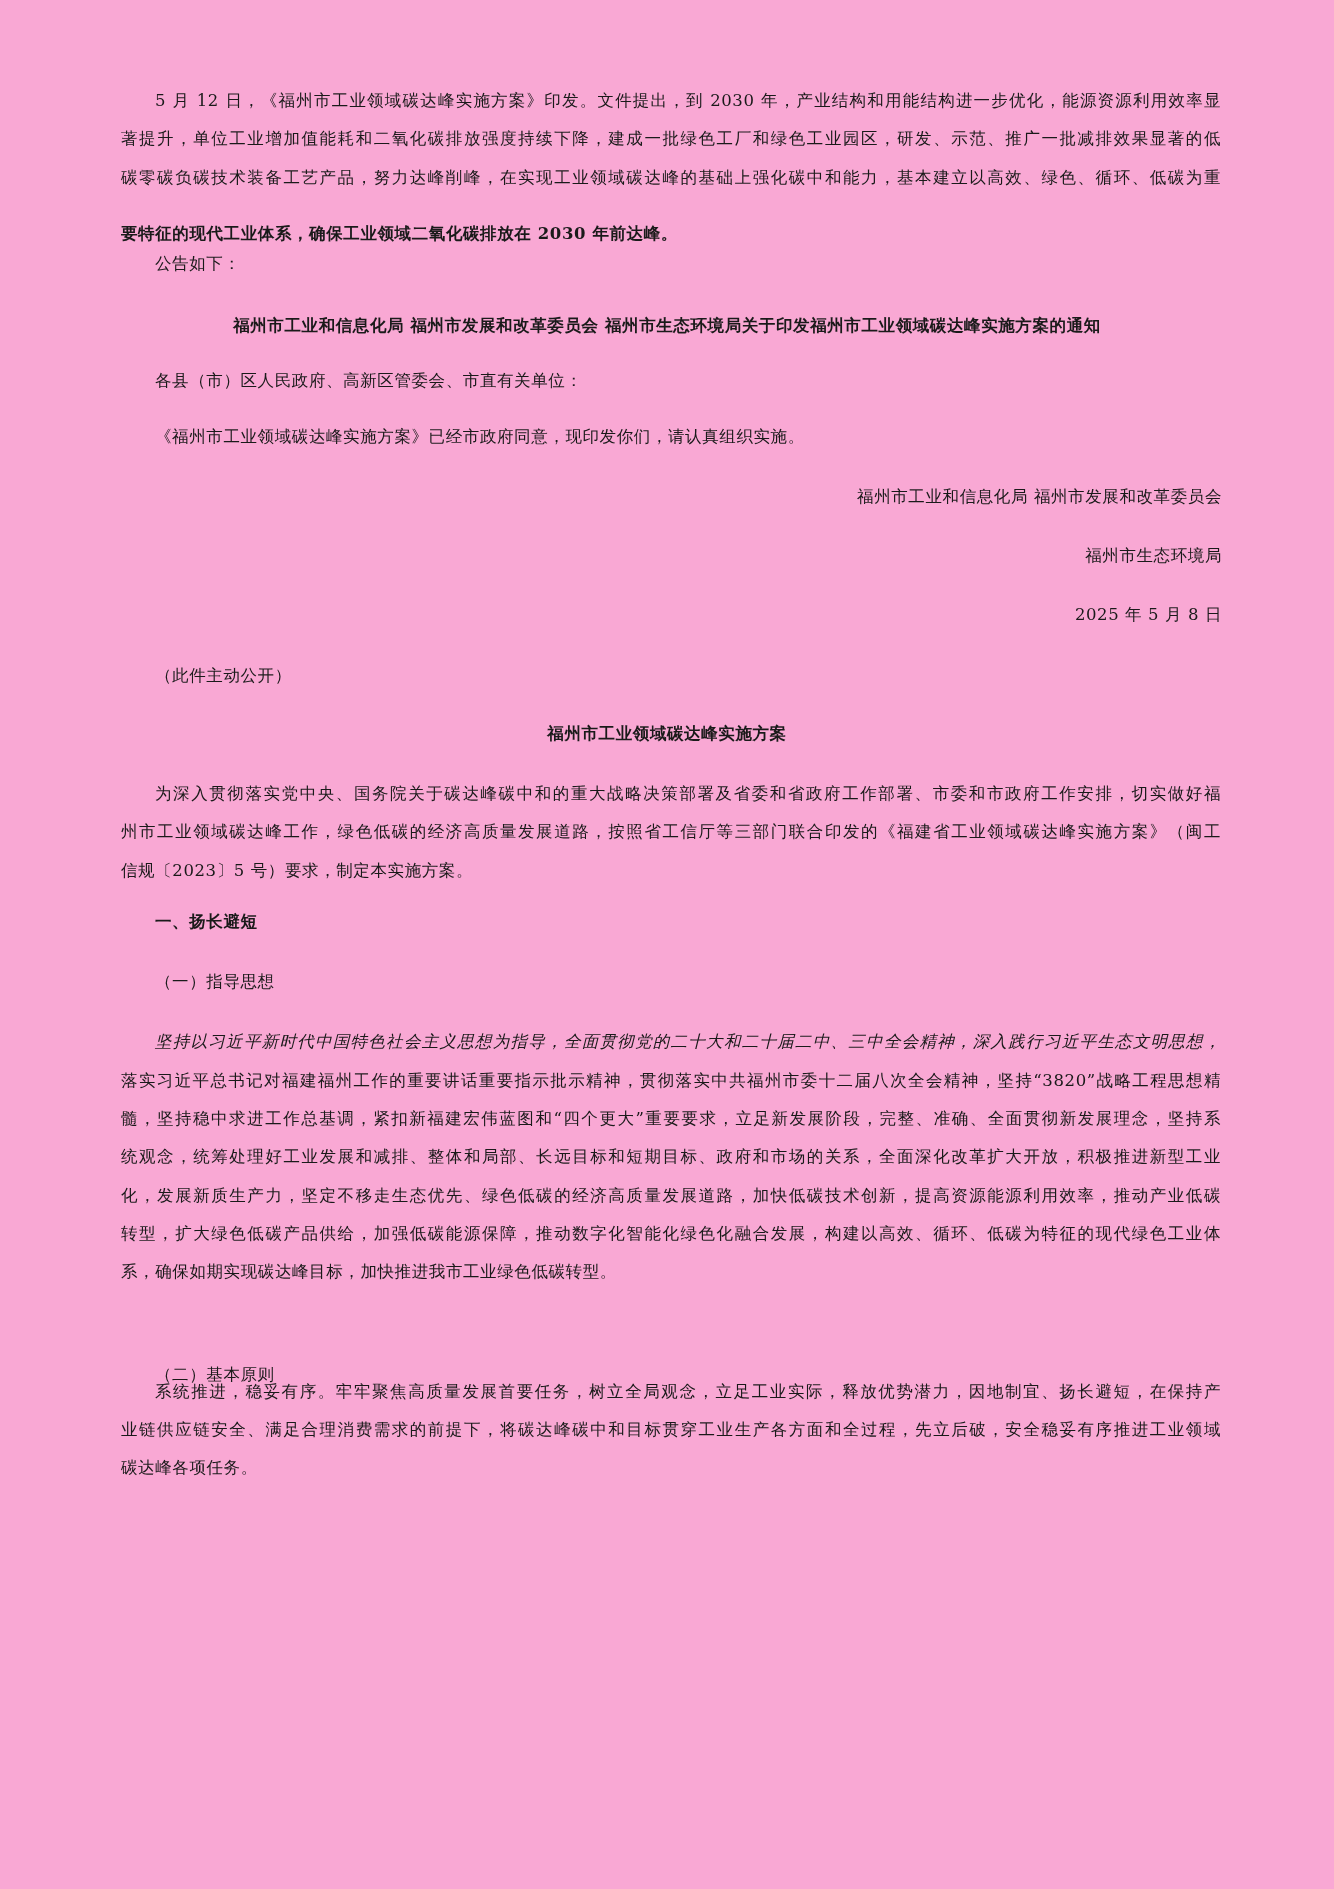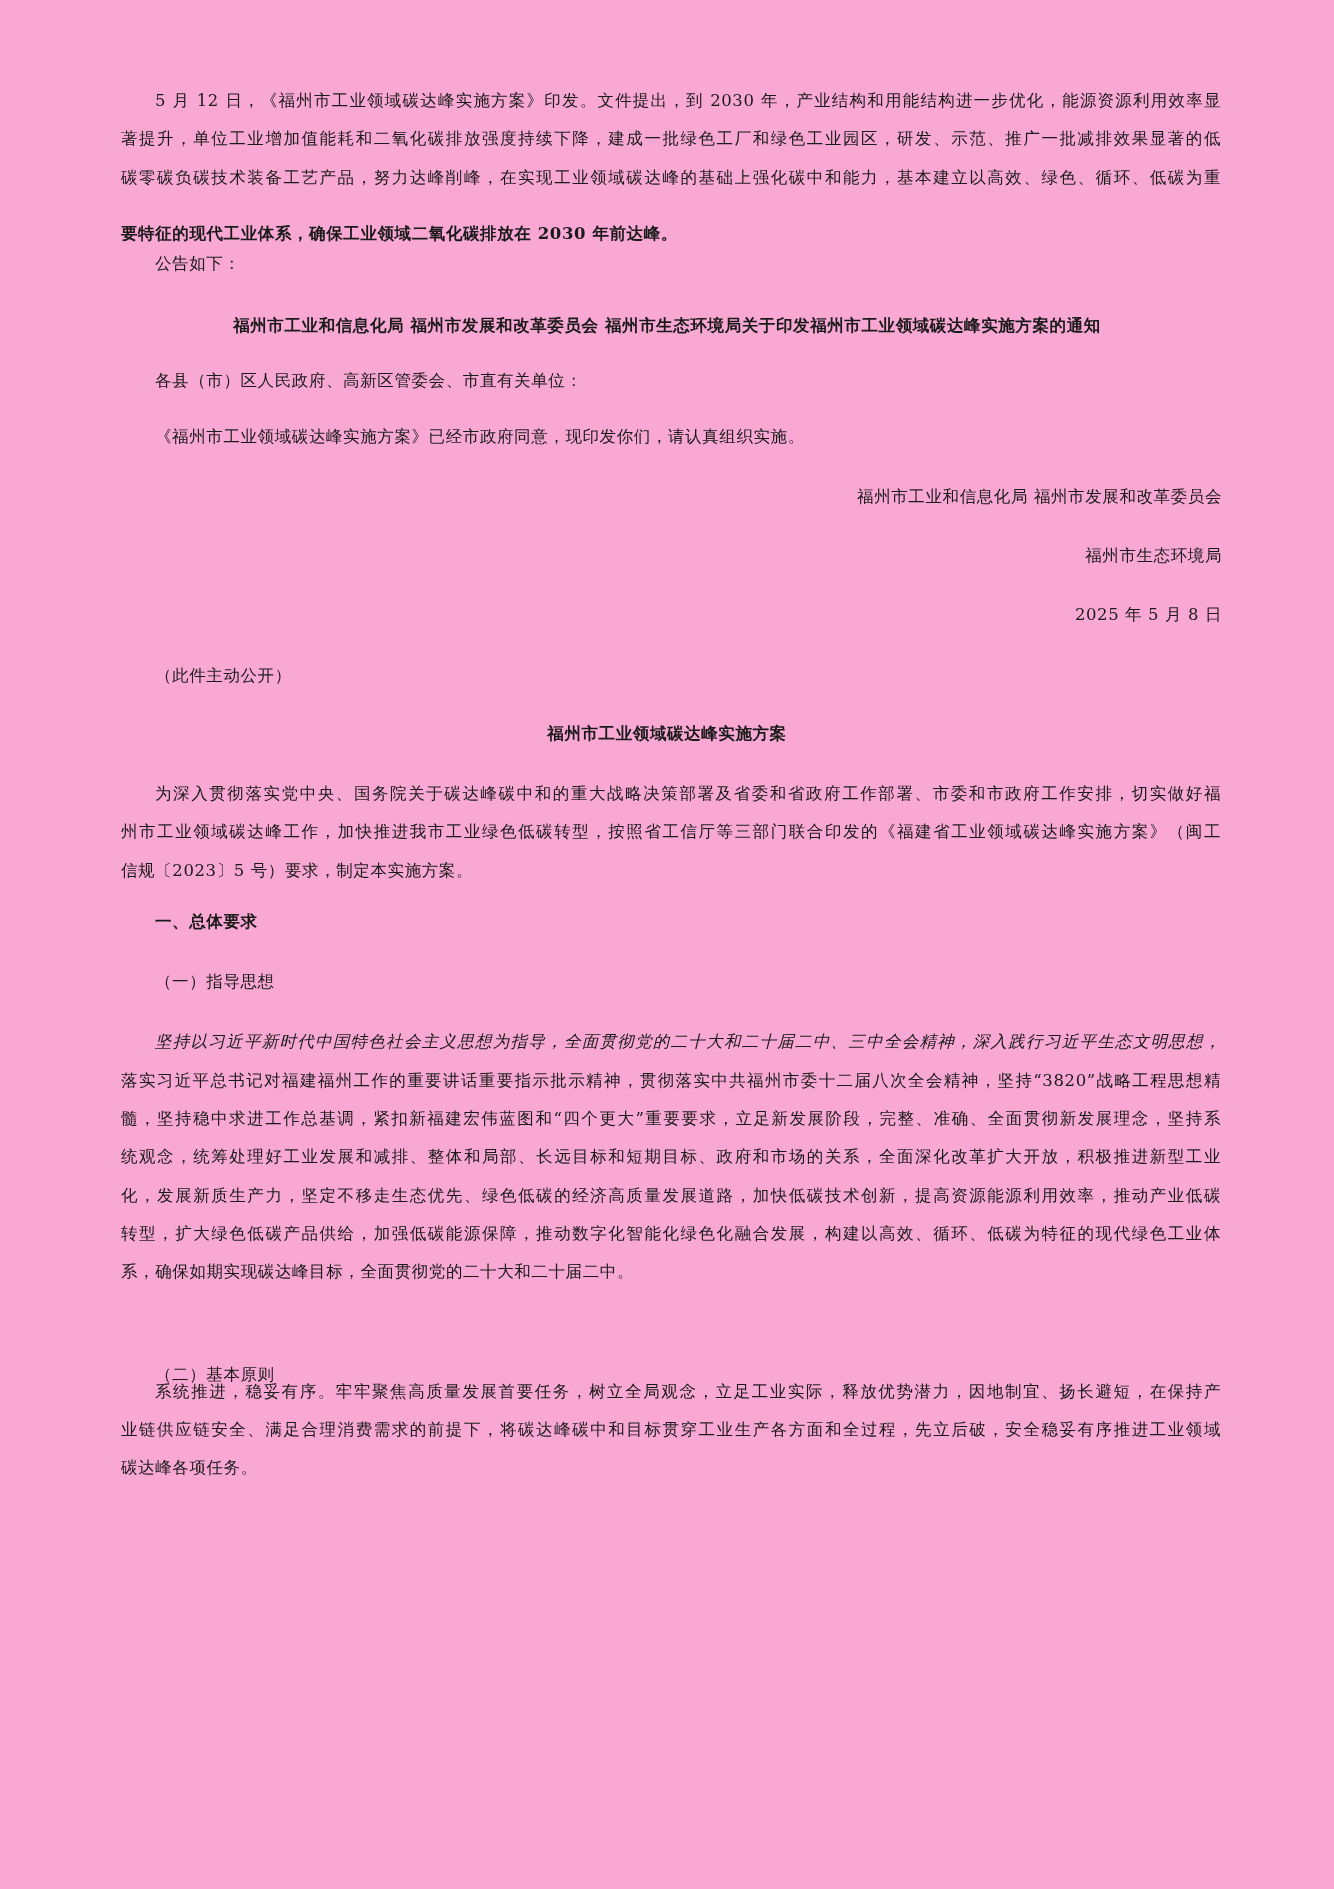--- a/index.html
+++ b/index.html
@@ -30,34 +30,34 @@
   <div class="line center bold" style="top:315px;">福州市工业和信息化局 福州市发展和改革委员会 福州市生态环境局关于印发福州市工业领域碳达峰实施方案的通知</div>
   <div class="line indent" style="top:426px;">《福州市工业领域碳达峰实施方案》已经市政府同意，现印发你们，请认真组织实施。</div>
   <div class="line right" style="top:486px;">福州市工业和信息化局 福州市发展和改革委员会</div>
   <div class="line right" style="top:545px;">福州市生态环境局</div>
   <div class="line right" style="top:604px;">2025 年 5 月 8 日</div>
   <div class="line indent" style="top:665px;">（此件主动公开）</div>
 
   <div class="line center bold" style="top:723px;">福州市工业领域碳达峰实施方案</div>
 
   <div class="line indent justify" style="top:783px;">为深入贯彻落实党中央、国务院关于碳达峰碳中和的重大战略决策部署及省委和省政府工作部署、市委和市政府工作安排，切实做好福</div>
-  <div class="line justify" style="top:821px;">州市工业领域碳达峰工作，加快推进我市工业绿色低碳转型，按照省工信厅等三部门联合印发的《福建省工业领域碳达峰实施方案》（闽工</div>
+  <div class="line justify" style="top:821px;">州市工业领域碳达峰工作，绿色低碳的经济高质量发展道路，按照省工信厅等三部门联合印发的《福建省工业领域碳达峰实施方案》（闽工</div>
   <div class="line" style="top:860px;">信规〔2023〕5 号）要求，制定本实施方案。</div>
 
-  <div class="line indent bold" style="top:911px;">一、总体要求</div>
+  <div class="line indent bold" style="top:911px;">一、扬长避短</div>
 
   <div class="line indent" style="top:971px;">（一）指导思想</div>
 
   <div class="line indent justify" style="top:1031px;font-style:italic;">坚持以习近平新时代中国特色社会主义思想为指导，全面贯彻党的二十大和二十届二中、三中全会精神，深入践行习近平生态文明思想，</div>
   <div class="line justify" style="top:1070px;">落实习近平总书记对福建福州工作的重要讲话重要指示批示精神，贯彻落实中共福州市委十二届八次全会精神，坚持“3820”战略工程思想精</div>
   <div class="line justify" style="top:1108px;">髓，坚持稳中求进工作总基调，紧扣新福建宏伟蓝图和“四个更大”重要要求，立足新发展阶段，完整、准确、全面贯彻新发展理念，坚持系</div>
   <div class="line justify" style="top:1146px;">统观念，统筹处理好工业发展和减排、整体和局部、长远目标和短期目标、政府和市场的关系，全面深化改革扩大开放，积极推进新型工业</div>
   <div class="line justify" style="top:1185px;">化，发展新质生产力，坚定不移走生态优先、绿色低碳的经济高质量发展道路，加快低碳技术创新，提高资源能源利用效率，推动产业低碳</div>
   <div class="line justify" style="top:1223px;">转型，扩大绿色低碳产品供给，加强低碳能源保障，推动数字化智能化绿色化融合发展，构建以高效、循环、低碳为特征的现代绿色工业体</div>
-  <div class="line" style="top:1261px;">系，确保如期实现碳达峰目标，全面贯彻党的二十大和二十届二中。</div>
+  <div class="line" style="top:1261px;">系，确保如期实现碳达峰目标，加快推进我市工业绿色低碳转型。</div>
 
   <div class="line indent" style="top:1364px;">（二）基本原则</div>
 
   <div class="line indent justify" style="top:1381px;">系统推进，稳妥有序。牢牢聚焦高质量发展首要任务，树立全局观念，立足工业实际，释放优势潜力，因地制宜、扬长避短，在保持产</div>
   <div class="line justify" style="top:1419px;">业链供应链安全、满足合理消费需求的前提下，将碳达峰碳中和目标贯穿工业生产各方面和全过程，先立后破，安全稳妥有序推进工业领域</div>
   <div class="line" style="top:1457px;">碳达峰各项任务。</div>
 
 </div>
 
 </body></html>

